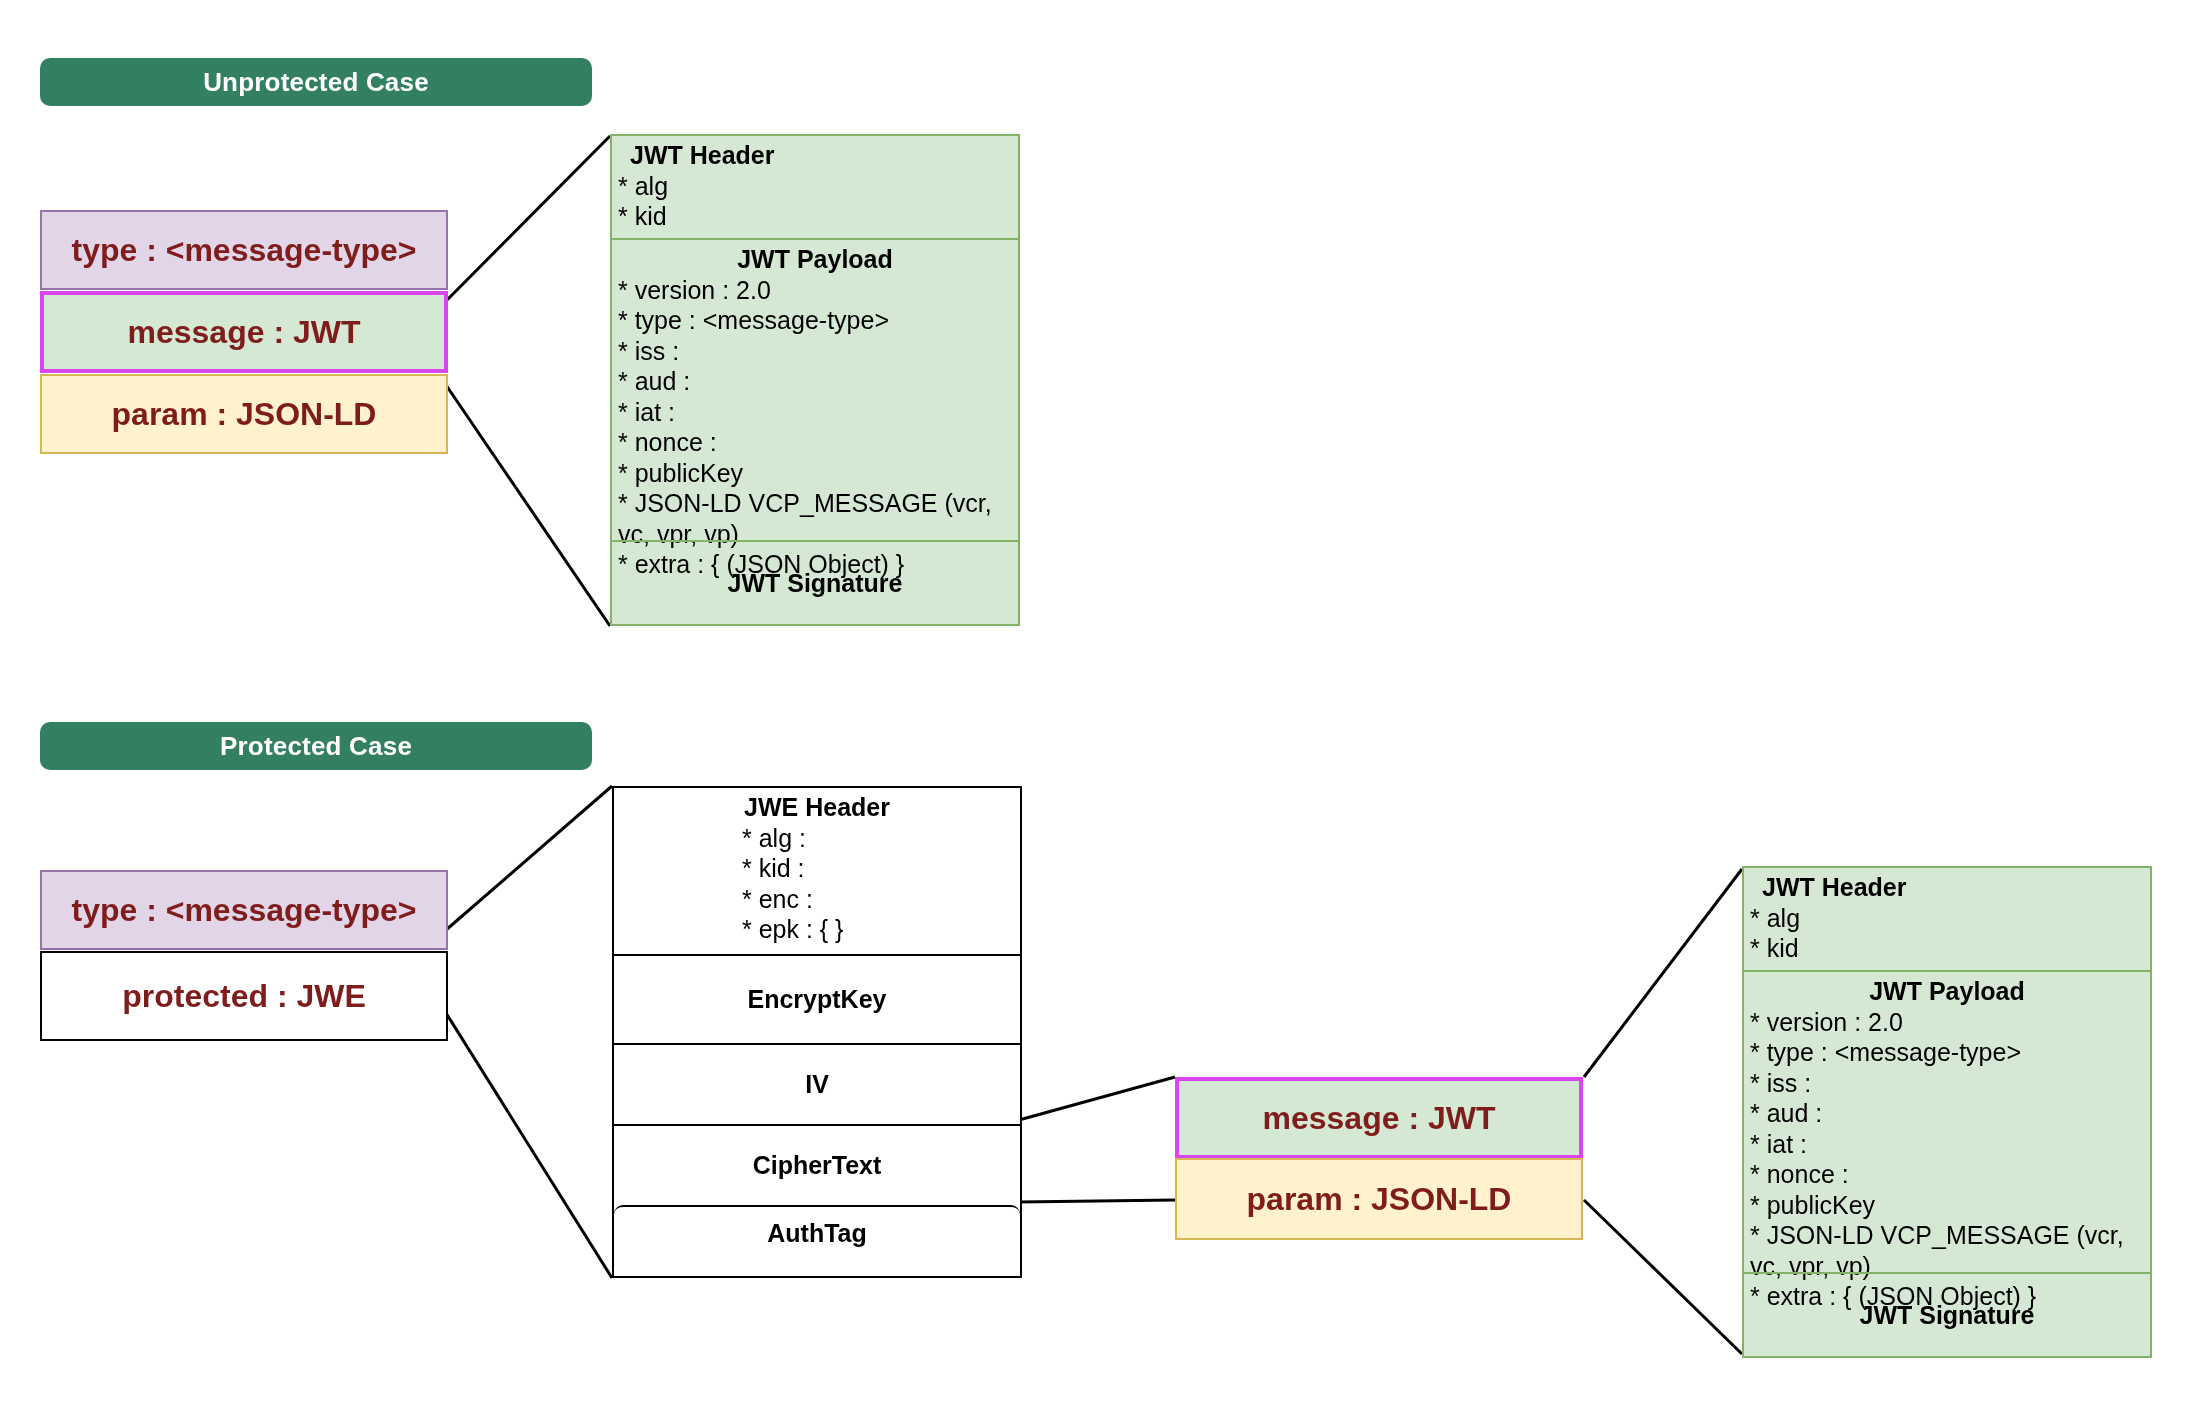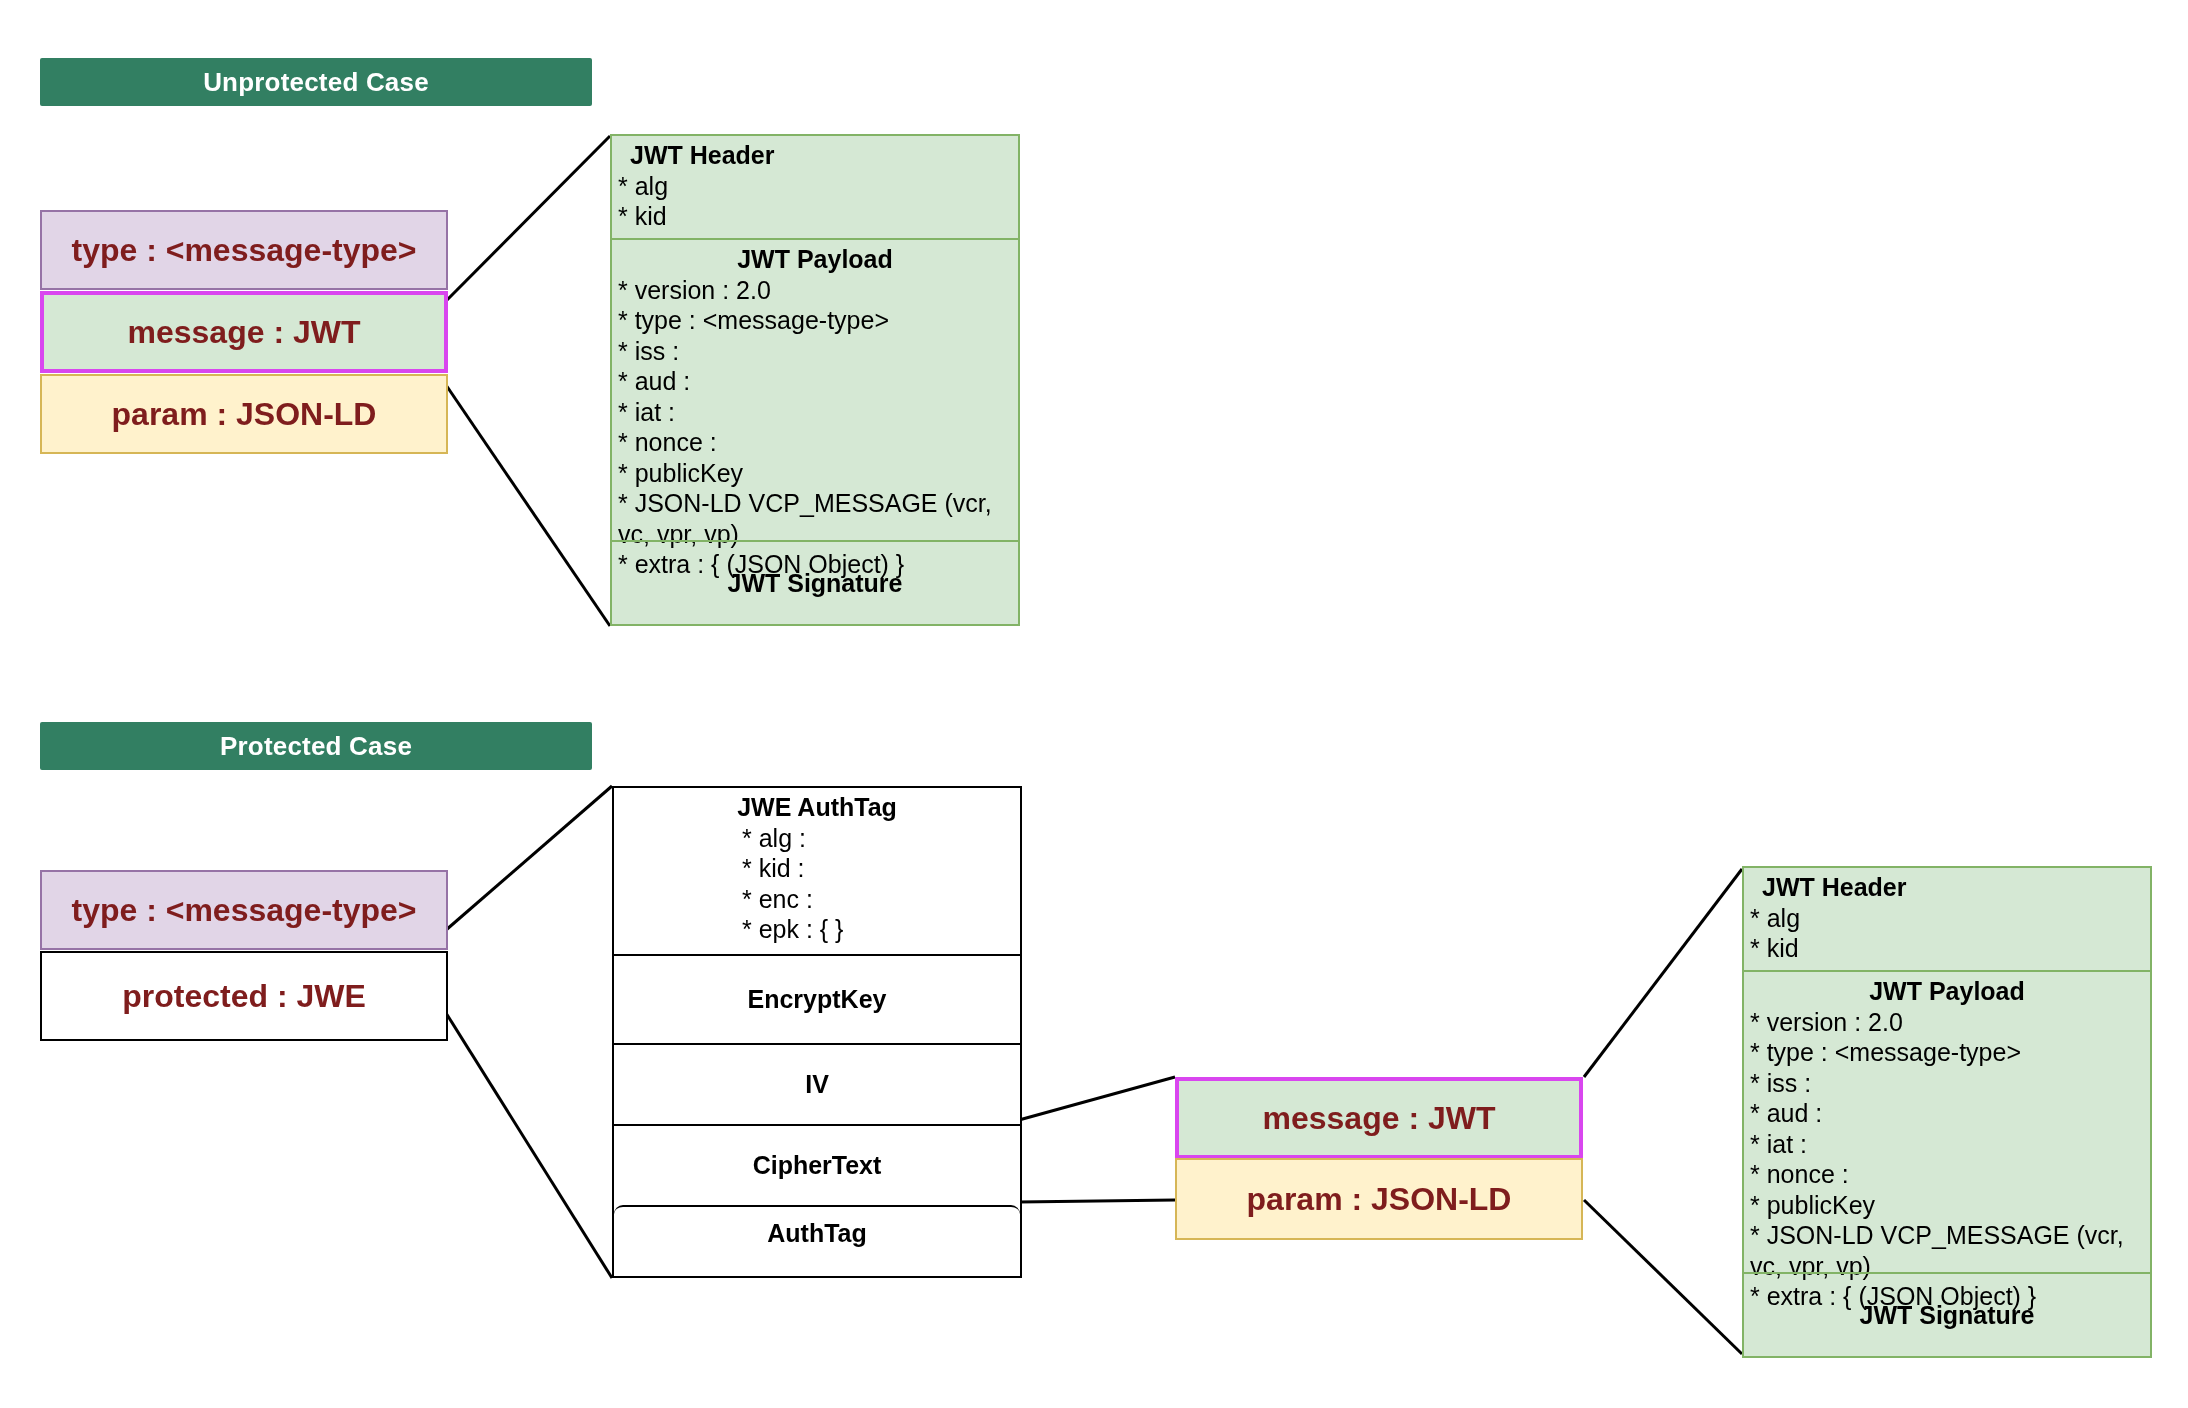--- a/index.html
+++ b/index.html
@@ -24,21 +24,21 @@
     top: 0;
     width: 2188px;
     height: 1408px;
     pointer-events: none;
   }
   .section-title {
     position: absolute;
     box-sizing: border-box;
     background: #327F62;
     color: #ffffff;
-    border-radius: 2px;
+    border-radius: 10px;
     font-size: 26px;
     font-weight: bold;
     display: flex;
     align-items: center;
     justify-content: center;
     letter-spacing: 0.2px;
   }
   .cell {
     position: absolute;
     box-sizing: border-box;
@@ -174,21 +174,21 @@
     </div>
   </div>
 
   <div class="section-title" style="left:40px; top:722px; width:552px; height:48px;">Protected Case</div>
 
   <div class="cell cell-purple" style="left:40px; top:870px; width:408px; height:80px;">type : &lt;message-type&gt;</div>
   <div class="cell cell-white" style="left:40px; top:951px; width:408px; height:90px;">protected : JWE</div>
 
   <div class="struct struct-white" style="left:612px; top:786px; width:410px; height:492px;">
     <div class="struct-sec sec-pad" style="height:166px;">
-      <div class="sec-title">JWE AuthTag</div>
+      <div class="sec-title">JWE Header</div>
       <div class="sec-lines" style="padding-left:128px;">
           <div>* alg :</div>
           <div>* kid :</div>
           <div>* enc :</div>
           <div>* epk : { }</div>
         </div>
     </div>
     <div class="struct-sec" style="height:89px;">
       <div class="center-block">
           <div class="sec-title">EncryptKey</div>

